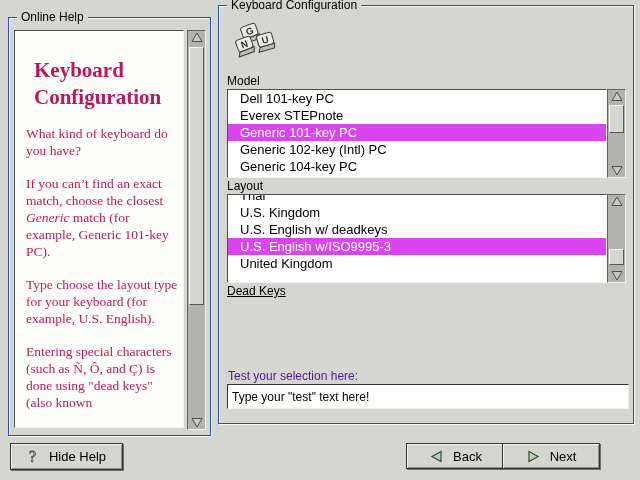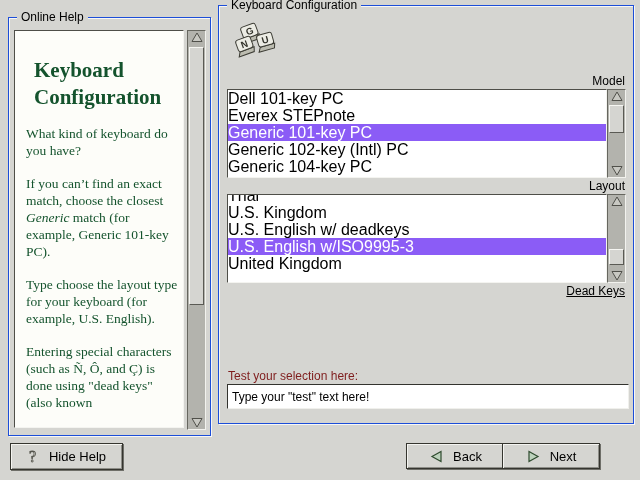--- a/index.html
+++ b/index.html
@@ -8,45 +8,45 @@
 
   
   .frame{position:absolute;border:1px solid #1d4ed8;
          box-shadow:1px 1px 0 rgba(255,255,255,.8), inset 1px 1px 0 rgba(255,255,255,.8);}
   .frame-label{position:absolute;top:-8px;left:8px;background:#d5d5d1;padding:0 4px;
                font-size:12px;color:#000;white-space:nowrap;}
 
   
   .sunken{border:1px solid;border-color:#4e4e48 #f4f4f0 #f4f4f0 #4e4e48;}
   .list{position:absolute;background:#fff;overflow:hidden;}
-  .row{height:17px;line-height:17px;padding-left:0;font-size:16px;color:#000;
+  .row{height:17px;line-height:17px;padding-left:12px;font-size:13px;color:#000;
        white-space:nowrap;overflow:hidden;}
-  .row.sel{background:#8b5cf6;color:#fff;}
+  .row.sel{background:#d946ef;color:#fff;}
   .shift-up .row:first-child{margin-top:-8px;}
 
   
   .sb{position:absolute;background:#b3b3ad;border:1px solid;
       border-color:#66665f #f2f2ee #f2f2ee #66665f;}
   .sb-arrow{position:absolute;left:1px;right:1px;height:13px;display:flex;
             align-items:center;justify-content:center;}
   .sb-arrow.up{top:0;} .sb-arrow.down{bottom:0;}
   .sb-thumb{position:absolute;left:1px;right:1px;background:#d5d5d1;border:1px solid;
             border-color:#f6f6f2 #5a5a54 #5a5a54 #f6f6f2;box-sizing:border-box;}
 
   
   .help-view{position:absolute;left:5px;top:12px;width:170px;height:398px;
              background:#fdfdf9;overflow:hidden;box-sizing:border-box;}
   .help-body{font-family:"Liberation Serif",serif;font-size:13.5px;line-height:17px;
-             color:#14532d;padding:0 5px 0 11px;}
+             color:#be185d;padding:0 5px 0 11px;}
   .help-heading{font-weight:bold;font-size:21px;line-height:27px;margin:26px 0 14px 8px;}
   .help-body p{margin:0 0 16px 0;}
 
   
-  .sec-label{position:absolute;left:8px;width:398px;text-align:right;font-size:12px;color:#000;}
-  .plain-label{position:absolute;font-size:12px;color:#7f1d1d;}
+  .sec-label{position:absolute;left:8px;width:398px;text-align:left;font-size:12px;color:#000;}
+  .plain-label{position:absolute;font-size:12px;color:#4c1d95;}
 
   
   .entry{position:absolute;background:#fff;border:1px solid;
          border-color:#33332e #f0f0ec #f0f0ec #33332e;font-family:"Liberation Sans",sans-serif;
          font-size:12px;color:#000;padding:0 0 0 4px;margin:0;box-sizing:border-box;outline:none;}
 
   
   .btn{position:absolute;background:#d5d5d1;border:1px solid #35352f;box-sizing:border-box;
        box-shadow:inset 1px 1px 0 #f4f4f0, inset -1px -1px 0 #8e8e88, 1px 1px 0 #6e6e68;
        display:flex;align-items:center;justify-content:center;gap:9px;

